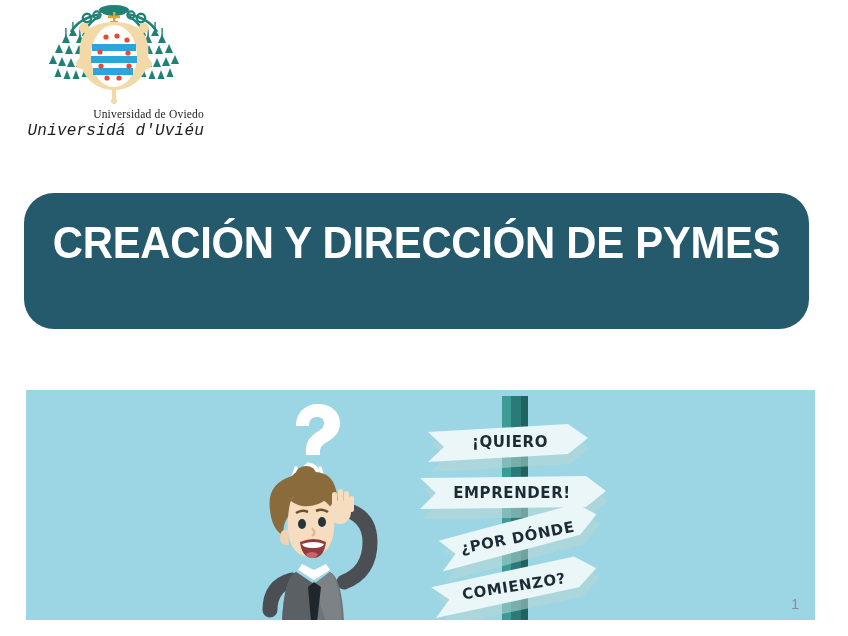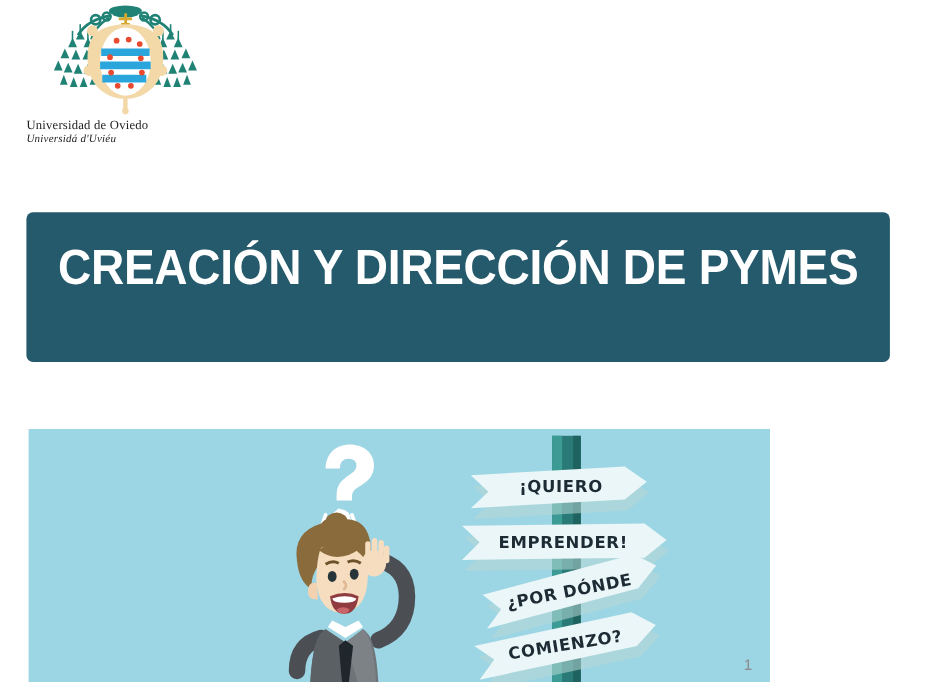--- a/index.html
+++ b/index.html
@@ -20,46 +20,46 @@
     position: absolute;
     left: 24px;
     top: 2px;
     width: 180px;
   }
   #crest {
     display: block;
     margin: 0 auto;
   }
   .logo-line {
-    text-align: left;
+    text-align: right;
     color: #1c1c1c;
     line-height: 1.25;
     white-space: nowrap;
   }
   #logo-line-1 {
     font-family: "Liberation Serif", serif;
     font-size: 11.5px;
     letter-spacing: 0.2px;
   }
   #logo-line-2, #logo-line-3 {
-    font-family: Liberation Serif, serif;
+    font-family: Liberation Mono, monospace;
     font-style: italic;
-    font-size: 10px;
+    font-size: 16px;
     letter-spacing: 0.2px;
   }
 
   
   #title-banner {
     position: absolute;
     left: 24px;
     top: 193px;
     width: 785px;
     height: 136px;
     background: #245a6b;
-    border-radius: 6px;
+    border-radius: 30px;
     box-sizing: border-box;
   }
   #course-title {
     position: absolute;
     left: 0;
     right: 0;
     top: 24px;
     text-align: center;
     color: #ffffff;
     font-size: 45px;
@@ -78,21 +78,21 @@
     font-size: 19px;
     font-weight: bold;
     white-space: nowrap;
   }
 
   
   #illustration-panel {
     position: absolute;
     left: 26px;
     top: 390px;
-    width: 674px;
+    width: 789px;
     height: 230px;
     background: #9cd5e3;
     overflow: hidden;
   }
   #page-number {
     position: absolute;
     right: 16px;
     bottom: 8px;
     color: #8c8c8c;
     font-size: 14px;

